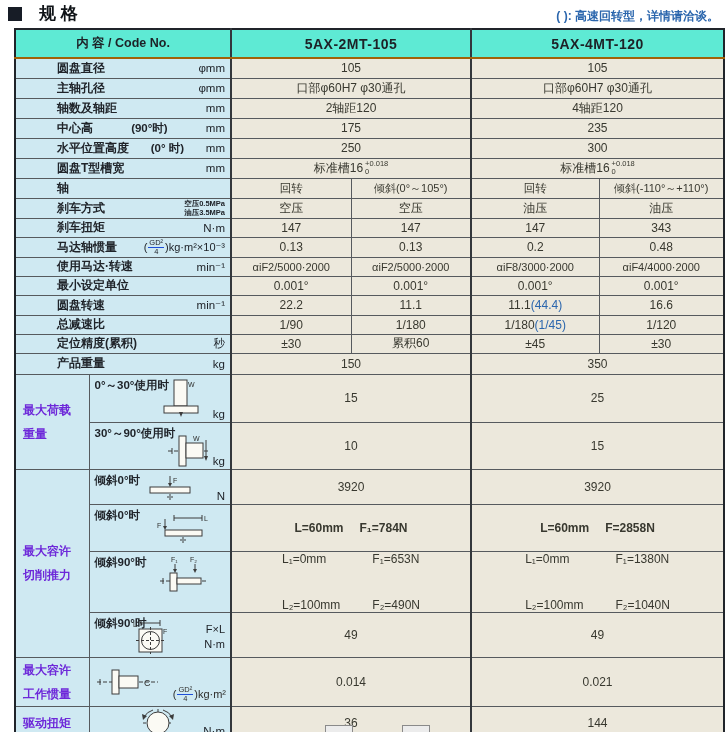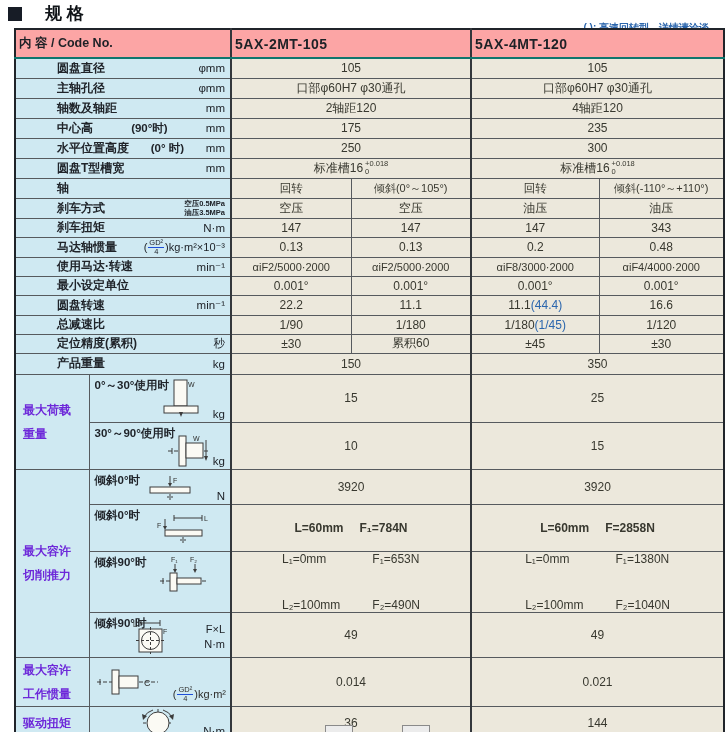--- a/index.html
+++ b/index.html
@@ -1,23 +1,23 @@
 <!DOCTYPE html>
 <html><head>
 <meta charset="utf-8">
 <style>
 html,body{margin:0;padding:0;}
 .page{position:relative;width:725px;height:732px;background:#fff;font-family:"Liberation Sans","DejaVu Sans",sans-serif;overflow:hidden;}
 .titlebar{position:absolute;top:0;left:8px;width:711px;display:flex;justify-content:space-between;align-items:flex-start;}
-.title{display:flex;align-items:center;gap:23px;font-size:17px;font-weight:bold;color:#101418;padding-top:2px;}
+.title{display:flex;align-items:center;gap:17px;font-size:17px;font-weight:bold;color:#101418;padding-top:2px;}
 .sq{width:14px;height:14px;background:#171c26;display:inline-block;}
-.note{font-size:10px;font-weight:bold;color:#2b66ad;padding-top:21px;}
+.note{font-size:12px;font-weight:bold;color:#2b66ad;padding-top:8px;}
 table.spec{position:absolute;top:28px;left:14px;width:709px;border-collapse:collapse;table-layout:fixed;border:2px solid #20242a;}
 td{border:1px solid #565a5e;padding:0 3px;font-size:12px;color:#2e2e2c;vertical-align:middle;overflow:hidden;}
-.hdr td{background:#fca5a5;text-align:left;font-weight:bold;color:#1d2126;border-bottom:2px solid #0f766e;}
+.hdr td{background:#5eead4;text-align:center;font-weight:bold;color:#1d2126;border-bottom:2px solid #a16207;}
 .hdr .cl{font-size:12.5px;}
 .hdr .model{font-size:14px;letter-spacing:.5px;}
 .lbl{background:#cfe9f2;}
 .val{background:#ece8dc;text-align:center;color:#38382f;}
 .bthick{border-left:2px solid #33373c;}
 .lrow{display:flex;justify-content:space-between;align-items:center;padding:0 2px;margin-left:36px;}
 .l{font-weight:bold;font-size:12px;color:#20242a;white-space:nowrap;}
 .c{font-size:11.5px;font-weight:bold;color:#20242a;white-space:nowrap;}
 .u{font-size:11.5px;color:#20242a;white-space:nowrap;}
 .u2{display:flex;flex-direction:column;align-items:flex-end;font-size:7.5px;font-weight:bold;line-height:1.2;color:#20242a;}

